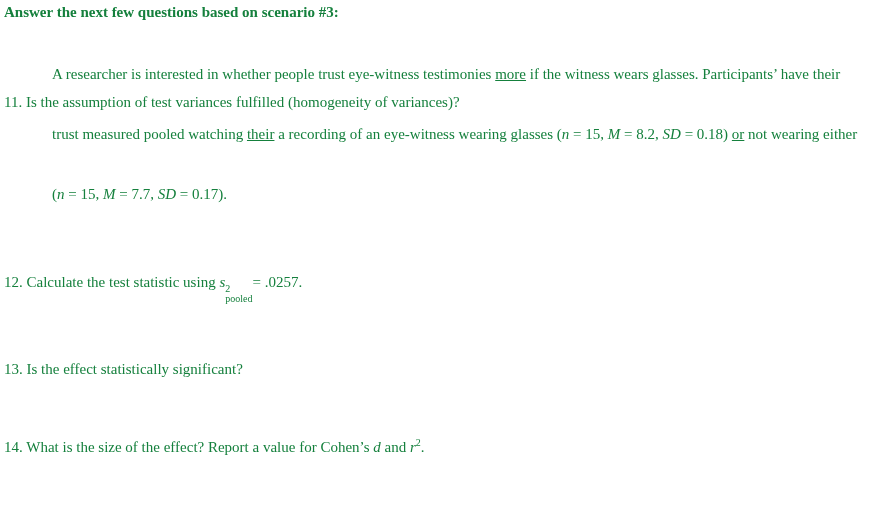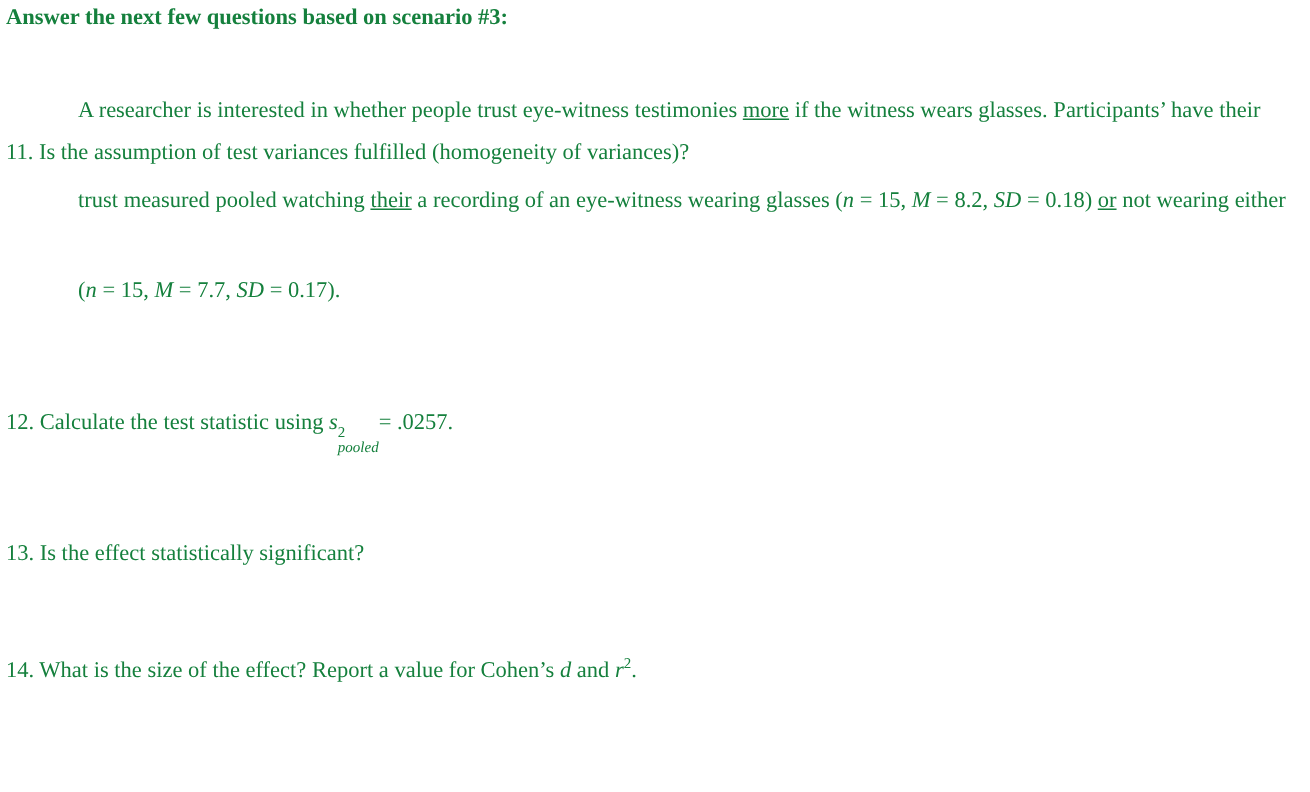--- a/index.html
+++ b/index.html
@@ -46,21 +46,20 @@
     align-items: flex-start;
     vertical-align: -0.5em;
     font-size: 10px;
     line-height: 1;
   }
   .supsub .ss-sup {
     display: block;
   }
   .supsub .ss-sub {
     display: block;
-    font-style: italic;
   }
   sup.simple {
     font-size: 10px;
     line-height: 0;
   }
 </style>
 </head>
 <body>
 
 <div class="page">

